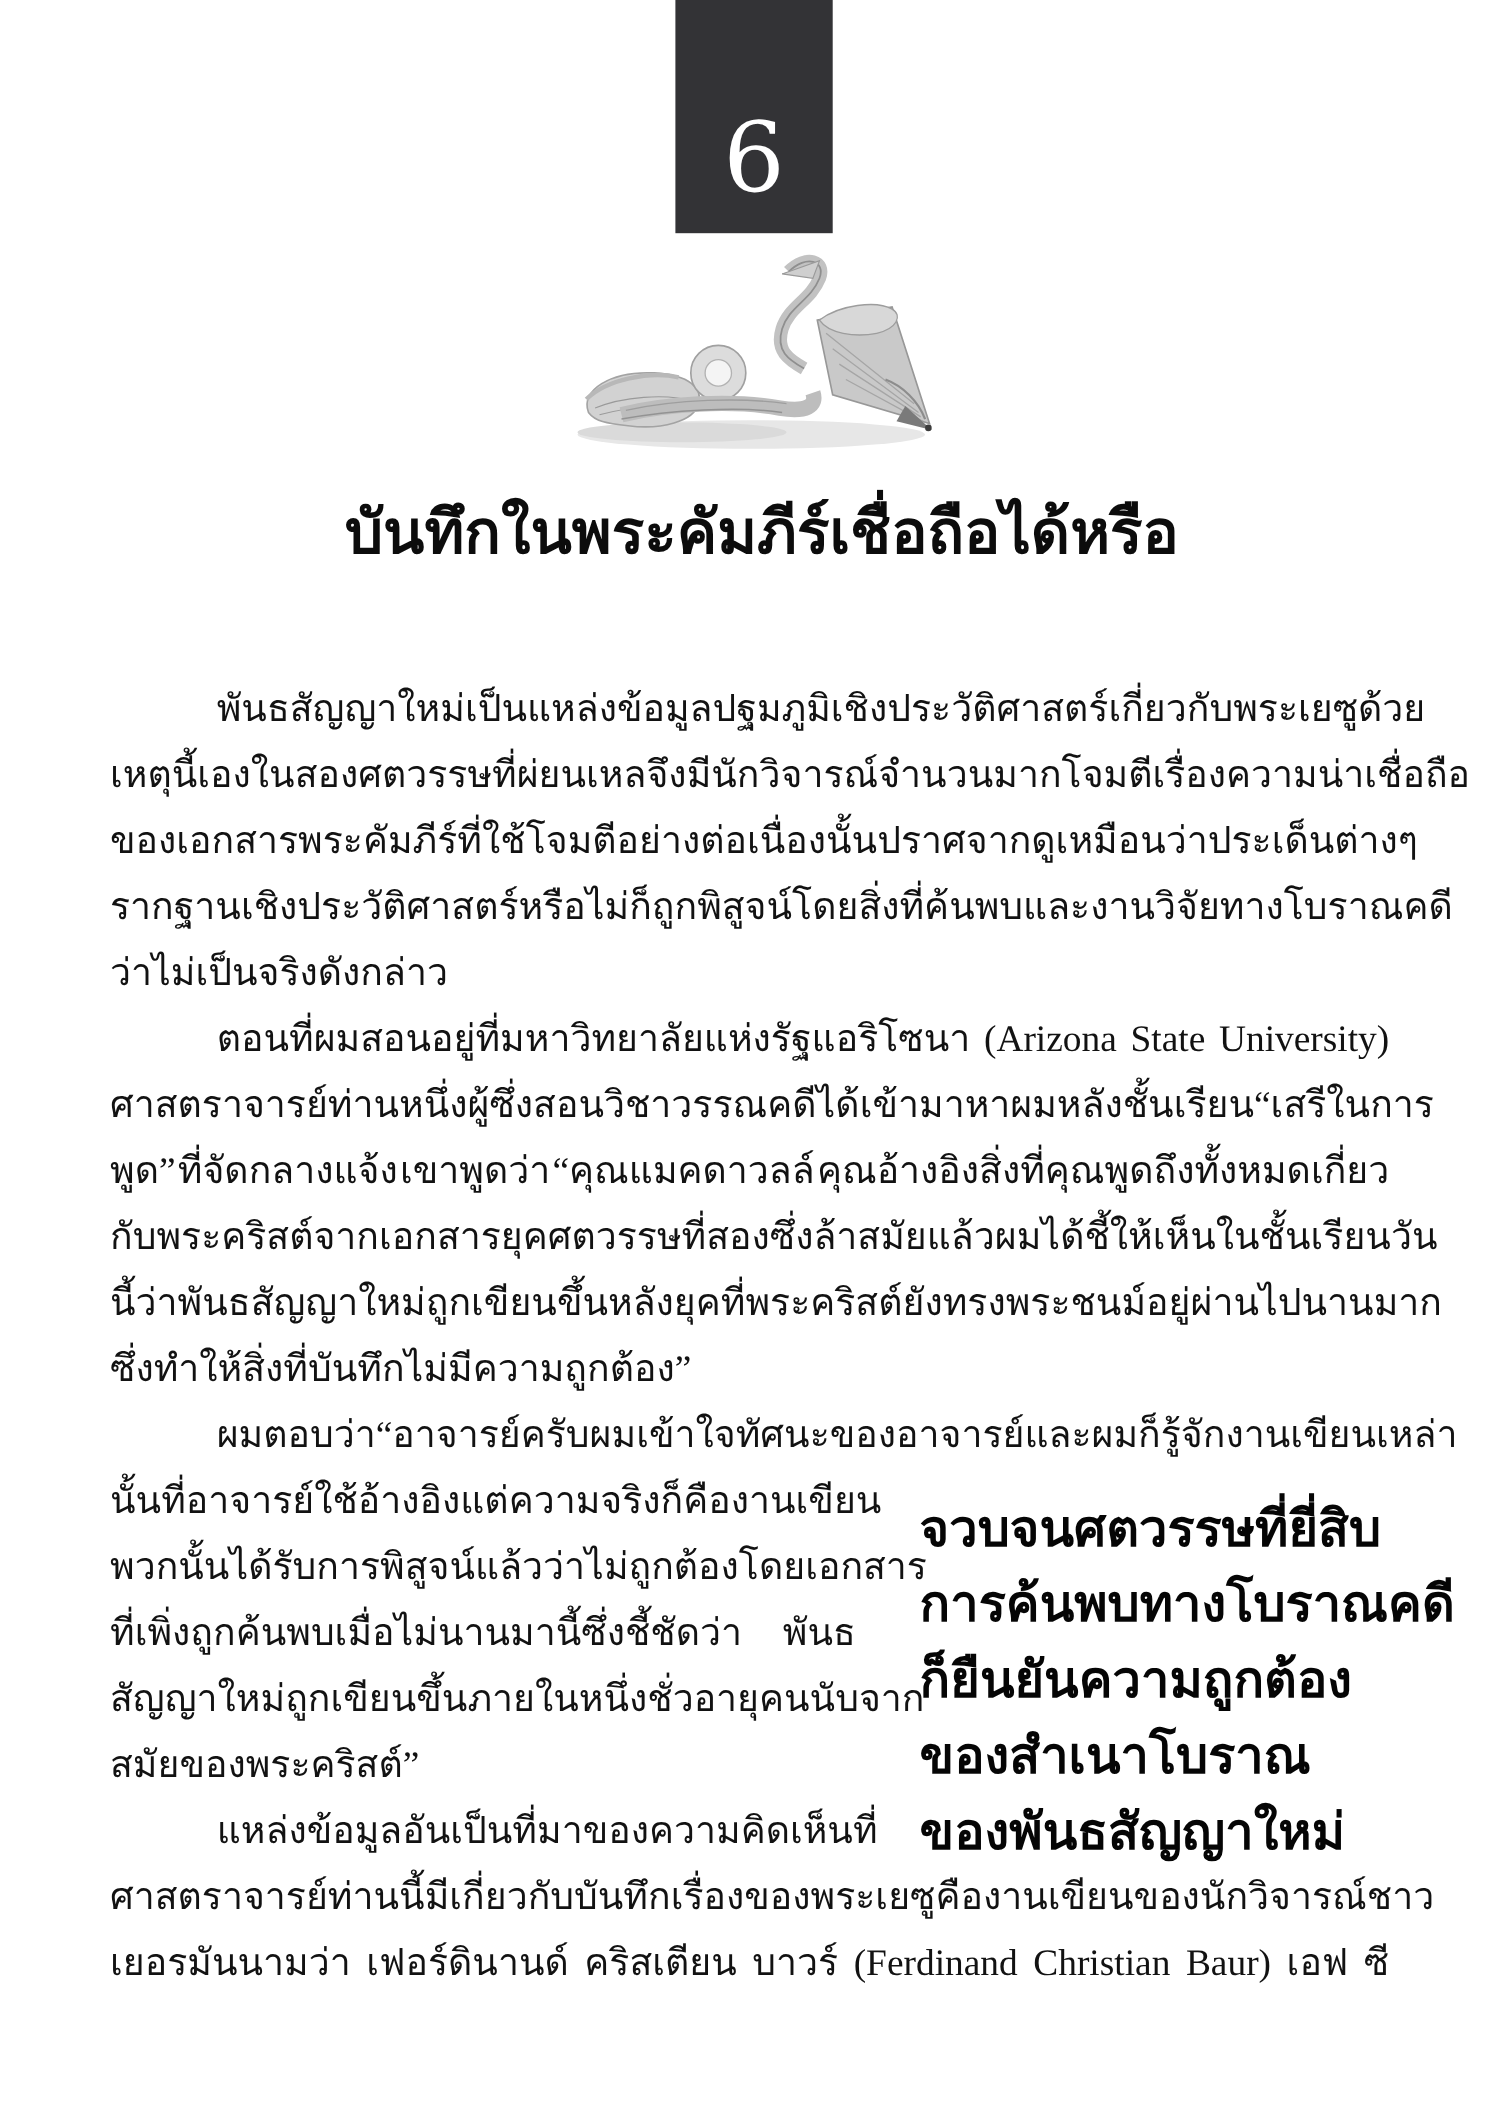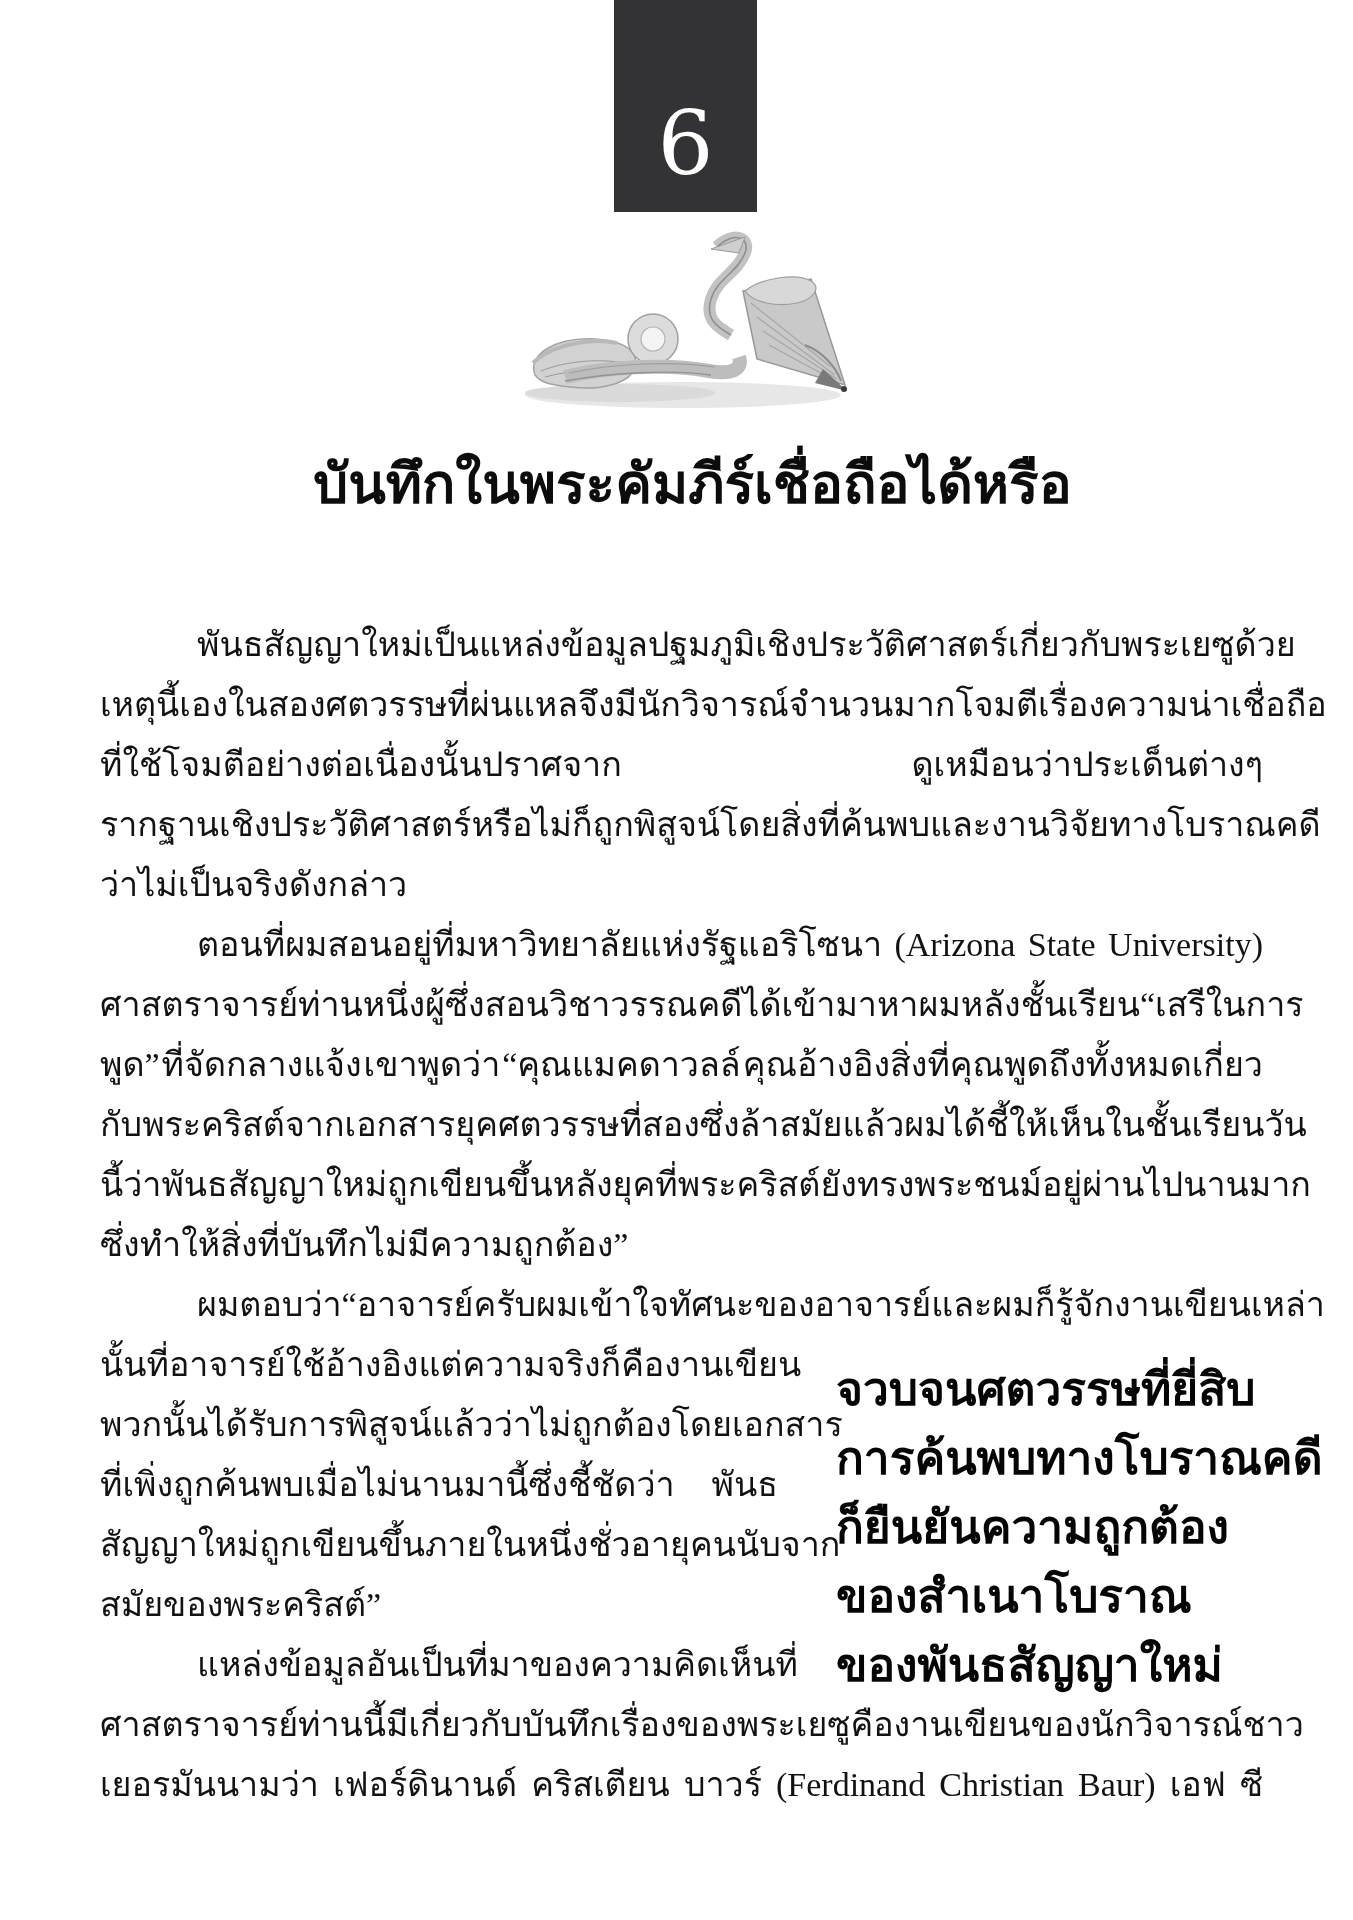--- a/index.html
+++ b/index.html
@@ -94,24 +94,25 @@
 
   <h1 class="page-title">บันทึกในพระคัมภีร์เชื่อถือได้หรือ</h1>
 
   <div class="body-text">
       <div class="line indent justify">
         <span>พันธสัญญาใหม่เป็นแหล่งข้อมูลปฐมภูมิเชิงประวัติศาสตร์เกี่ยวกับพระเยซู</span>
         <span>ด้วย</span>
       </div>
       <div class="line justify">
         <span>เหตุนี้เอง</span>
-        <span>ในสองศตวรรษที่ผ่นแหล</span>
+        <span>ในสองศตวรรษที่ผ่ยนเหล</span>
         <span>จึงมีนักวิจารณ์จำนวนมากโจมตีเรื่องความน่าเชื่อถือ</span>
       </div>
       <div class="line justify">
+        <span>ของเอกสารพระคัมภีร์</span>
         <span>ที่ใช้โจมตีอย่างต่อเนื่องนั้นปราศจาก</span>
         <span>ดูเหมือนว่าประเด็นต่างๆ</span>
       </div>
       <div class="line justify">
         <span>รากฐานเชิงประวัติศาสตร์</span>
         <span>หรือไม่ก็ถูกพิสูจน์โดยสิ่งที่ค้นพบและงานวิจัยทางโบราณคดี</span>
       </div>
       <div class="line">ว่าไม่เป็นจริงดังกล่าว</div>
       <div class="line indent justify">
         <span>ตอนที่ผมสอนอยู่ที่มหาวิทยาลัยแห่งรัฐแอริโซนา</span>

